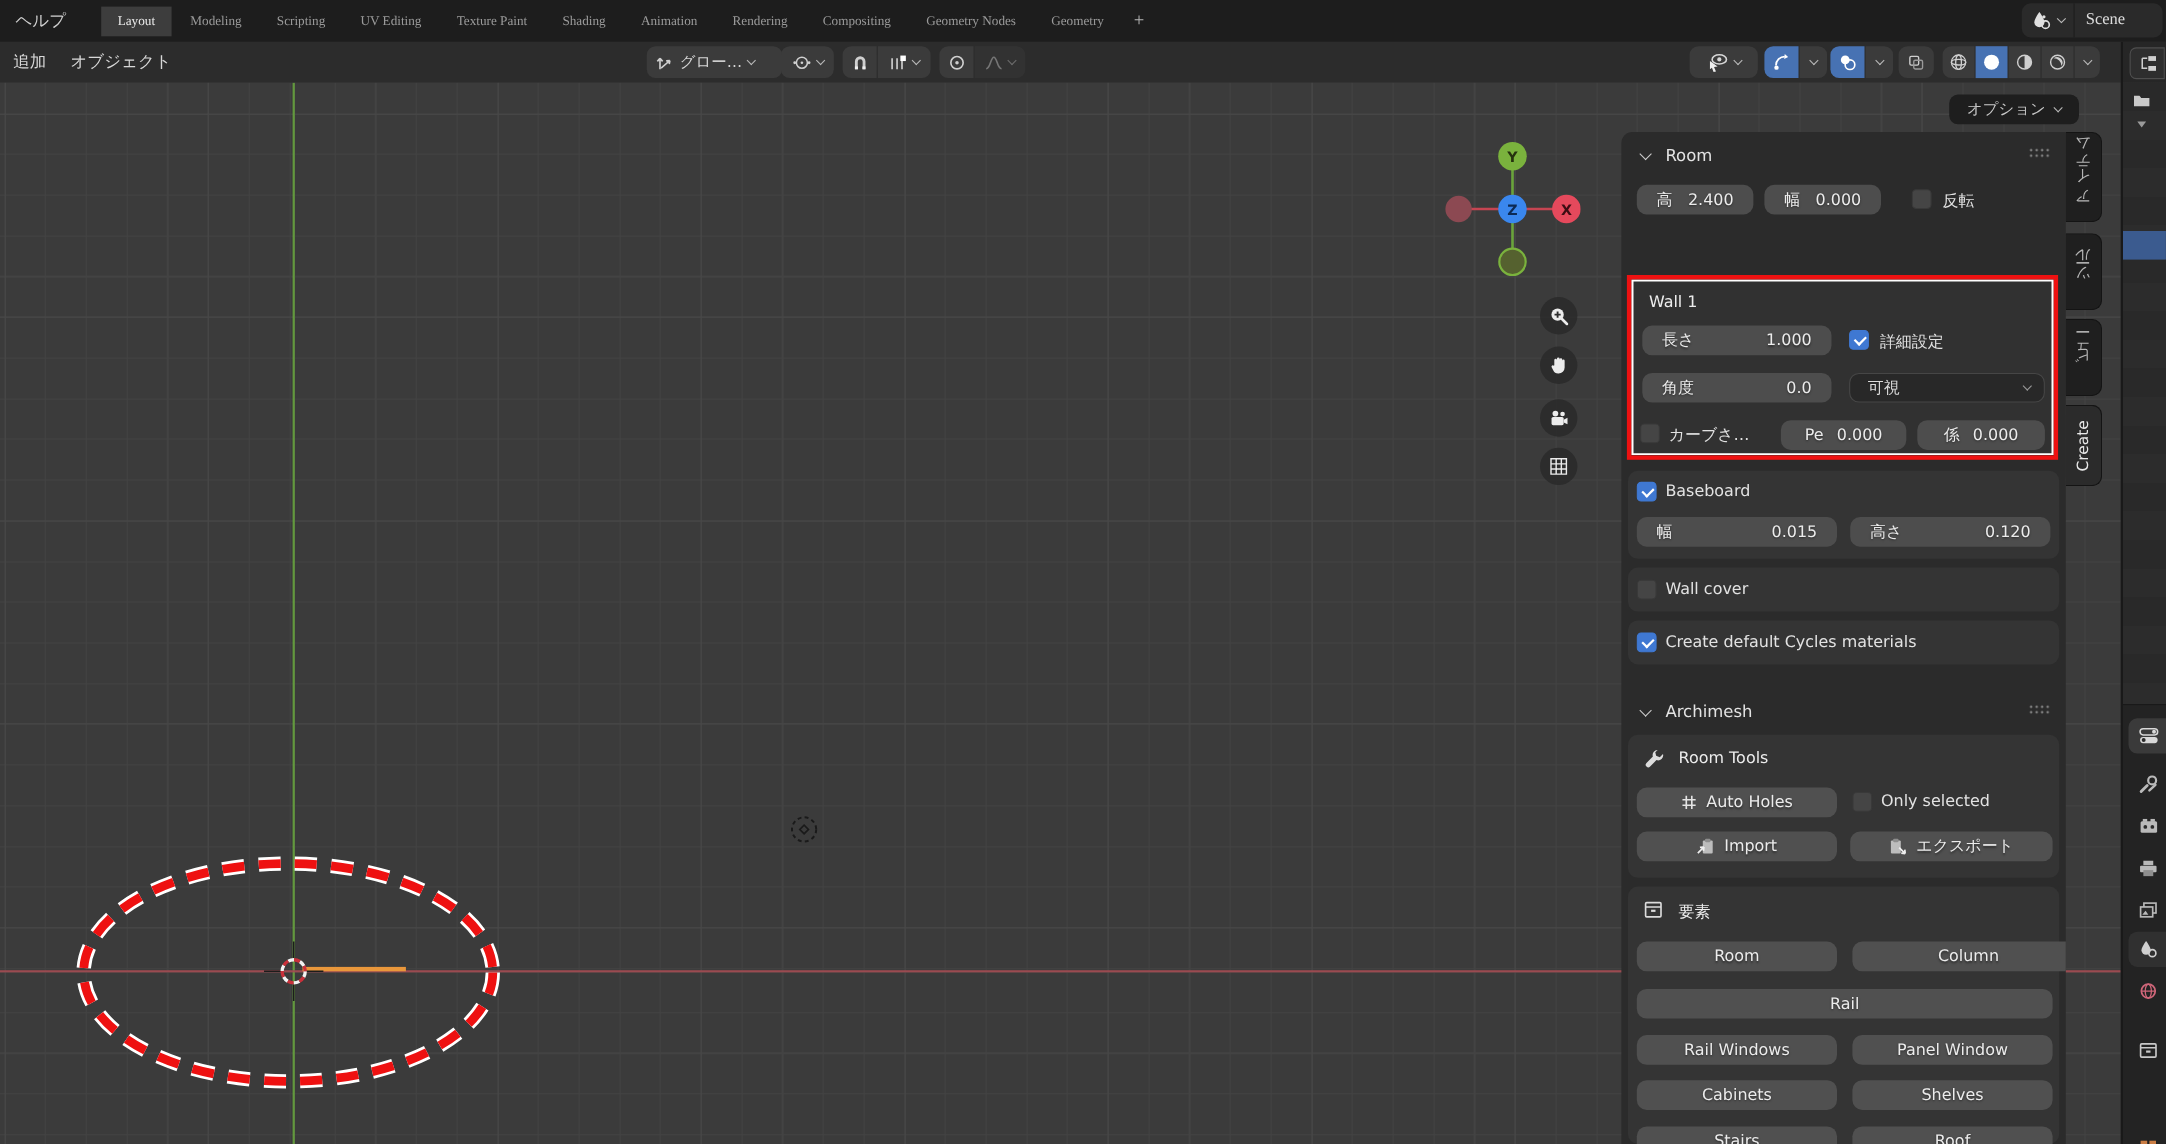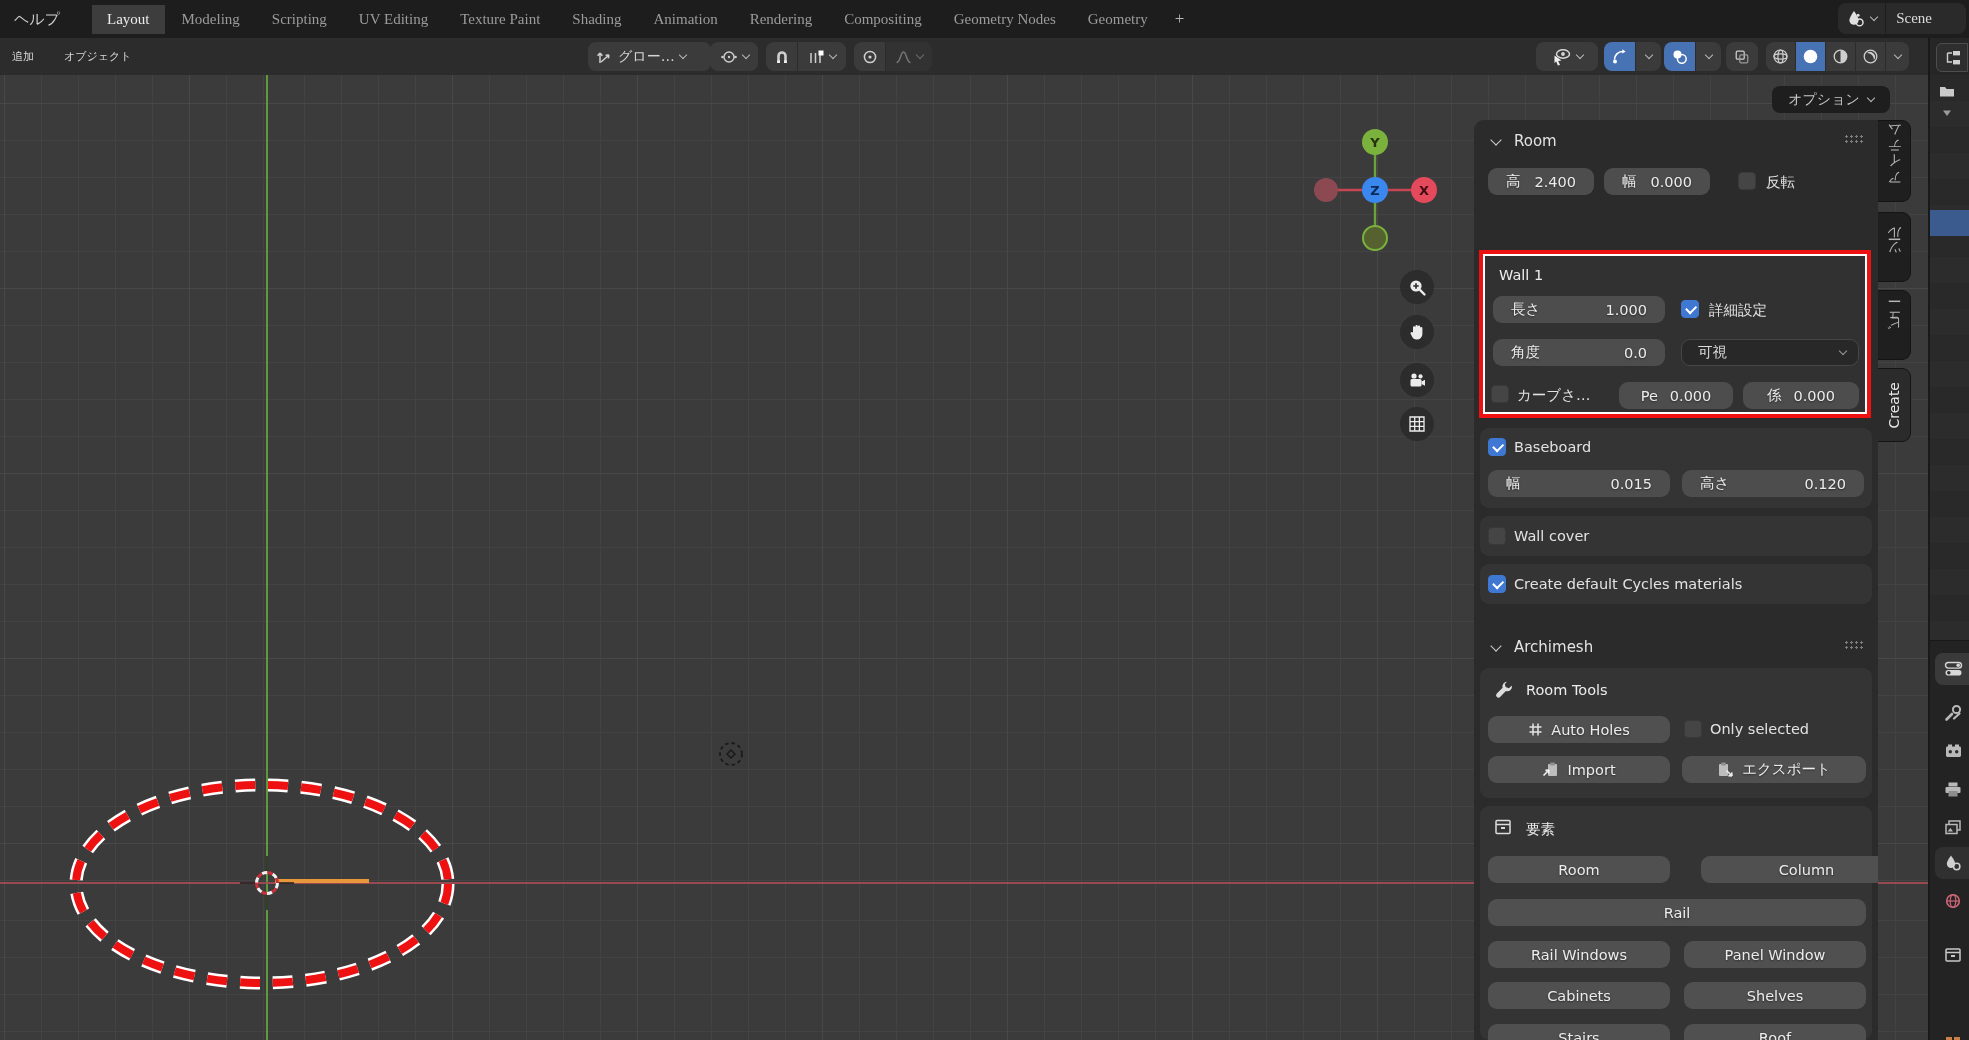--- a/index.html
+++ b/index.html
@@ -6,38 +6,38 @@
   .app{position:relative;width:1969px;height:1040px;background:#3b3b3b;overflow:hidden;
        font-family:"DejaVu Sans","Liberation Sans",sans-serif;color:#d5d5d5;
        -webkit-font-smoothing:antialiased;}
   svg{display:block}
 
   
   .topbar{position:absolute;left:0;top:0;width:1969px;height:38px;background:#1d1d1d;z-index:60;
           display:flex;align-items:center;font-family:Liberation Serif, serif;}
   .menu-item{font-size:15px;color:#cfcfcf;padding:6px 14px;cursor:default;}
   .ws-tabs{position:absolute;left:92px;top:0;height:38px;display:flex;align-items:center;gap:2px;}
-  .ws-tab{font-size:15px;color:#9b9b9b;padding:6px 15px;border-radius:0;white-space:nowrap;}
+  .ws-tab{font-size:12px;color:#9b9b9b;padding:6px 15px;border-radius:0;white-space:nowrap;}
   .ws-tab.active{background:#3d3d3d;color:#ececec;}
   .ws-add{font-size:17px;color:#b5b5b5;padding:4px 10px;}
   .scene-sel{position:absolute;right:3px;top:3px;height:31px;background:#2a2a2a;border-radius:8px;
              display:flex;align-items:center;z-index:61;}
   .scene-sel .sect{display:flex;align-items:center;padding:0 8px;height:100%;}
   .scene-sel .divider{width:1px;height:100%;background:#1d1d1d;}
   .scene-name{font-size:15px;color:#dcdcdc;padding:0 34px 0 10px;}
 
   
   .chev{width:7px;height:7px;border-right:1.6px solid #b9b9b9;border-bottom:1.6px solid #b9b9b9;
         transform:rotate(45deg);margin-top:-3px;flex:none;}
   .chev.sm{width:5px;height:5px;}
   .chev.dk{border-color:#9a9a9a;}
 
   
   .vheader{position:absolute;left:0;top:38px;width:1928px;height:37px;background:#2c2c2c;z-index:50;}
-  .vh-menu{position:absolute;top:0;height:37px;display:flex;align-items:center;font-size:11px;color:#d8d8d8;}
+  .vh-menu{position:absolute;top:0;height:37px;display:flex;align-items:center;font-size:15px;color:#d8d8d8;}
   .hbtn{position:absolute;top:4px;height:29px;background:#3b3b3b;border-radius:8px;
         display:flex;align-items:center;gap:5px;padding:0 8px;font-size:14px;color:#d5d5d5;box-sizing:border-box;}
   .seg{display:flex;align-items:center;justify-content:center;height:29px;box-sizing:border-box;}
   .seg.blue{background:#4772b3;}
   .seg-group{position:absolute;top:4px;display:flex;gap:1px;}
   .seg-group .seg{background:#3b3b3b;}
   .seg-group .seg.blue{background:#4772b3;}
   .seg-group .seg:first-child{border-radius:8px 0 0 8px;}
   .seg-group .seg:last-child{border-radius:0 8px 8px 0;}
   .dim{opacity:.45;}
@@ -469,21 +469,21 @@
           <rect x="2" y="2.5" width="14" height="13" rx="1"></rect>
           <path d="M2 6.5 H16"></path>
           <rect x="7" y="9" width="4" height="2" fill="#dcdcdc" stroke="none"></rect>
         </svg>
       </div>
       <div class="clabel" style="left:46px;top:14px;color:#ececec">要素</div>
 
       <div class="pbtn" style="left:8px;top:50px;width:182px">
         <span>Room</span>
       </div>
-      <div class="pbtn" style="left:221px;top:50px;width:211px">
+      <div class="pbtn" style="left:204px;top:50px;width:211px">
         <span>Column</span>
       </div>
       <div class="pbtn" style="left:8px;top:93px;width:378px">
         <span>Rail</span>
       </div>
       <div class="pbtn" style="left:8px;top:135px;width:182px">
         <span>Rail Windows</span>
       </div>
       <div class="pbtn" style="left:204px;top:135px;width:182px">
         <span>Panel Window</span>

